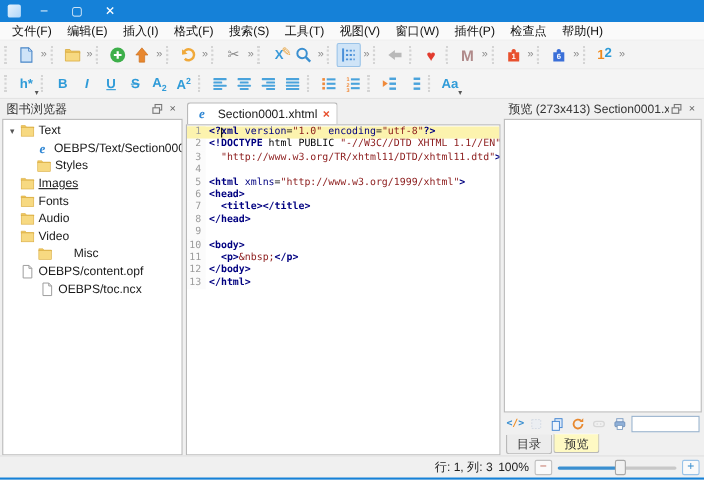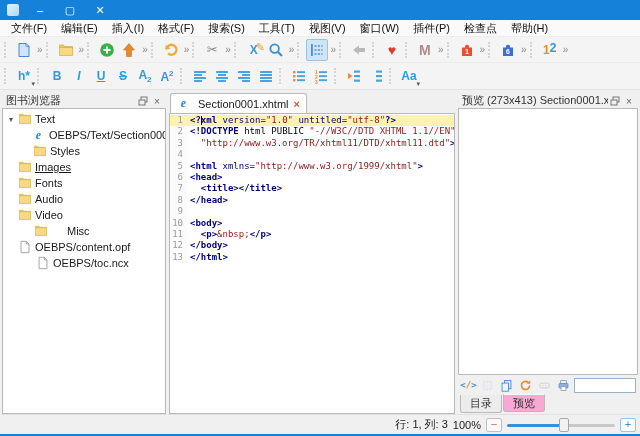--- a/index.html
+++ b/index.html
@@ -30,21 +30,21 @@
     border-radius:2px; flex:0 0 auto; position:relative; }
   .tbtn svg { width:16px; height:16px; }
   .tbtn.toggled { background:#cfe4f7; border:1px solid #9ac3e8; }
   .ovf { color:#8a8a8a; font-size:10px; padding:0 2px; flex:0 0 auto; letter-spacing:-1px; }
   .blue-glyph { color:#2f9bd8; font-weight:bold; font-size:12px; }
   .caret-glyph { position:absolute; right:0px; bottom:-1px; font-size:7px; color:#555; }
   sub,sup { font-size:8px; }
   
   .main { flex:1 1 auto; display:flex; background:#f0f0f0; padding:2px 2px 0 2px; min-height:0; }
   .dock { display:flex; flex-direction:column; min-height:0; }
-  .dock-header { height:16px; display:flex; align-items:flex-end; padding:0 2px 0 4px; flex:0 0 auto; }
+  .dock-header { height:16px; display:flex; align-items:flex-start; padding:0 2px 0 4px; flex:0 0 auto; }
   .dock-title { font-size:11px; color:#333; flex:1; white-space:nowrap; overflow:hidden; }
   .dock-btn { width:14px; height:14px; display:flex; align-items:center; justify-content:center; color:#666; font-size:10px; }
   .panel { flex:1; background:#fff; border:1px solid #b9b9b9; min-height:0; }
   
   .left-dock { width:164px; flex:0 0 auto; }
   .tree { padding-top:2px; overflow:hidden; font-size:11px; }
   .tree-row { height:16px; display:flex; align-items:center; white-space:nowrap; }
   .twisty { width:12px; text-align:center; font-size:8px; color:#555; flex:0 0 auto; }
   .t-icon { width:15px; height:14px; flex:0 0 auto; margin-right:3px; display:flex; align-items:center; justify-content:center; }
   .t-icon svg { width:14px; height:14px; }
@@ -70,21 +70,21 @@
   
   .right-dock { width:180px; flex:0 0 auto; }
   .preview-body { flex:1; background:#fff; border:1px solid #b9b9b9; min-height:0; }
   .pv-toolbar { height:20px; display:flex; align-items:center; gap:2px; padding:0 2px; flex:0 0 auto; }
   .pv-btn { width:17px; height:17px; display:flex; align-items:center; justify-content:center; border-radius:2px; }
   .pv-btn svg { width:13px; height:13px; }
   .pv-input { flex:1; height:15px; border:1px solid #98b2cc; background:#fff; font-size:10px; padding:0 2px; min-width:40px; }
   .bottom-tabs { height:19px; display:flex; align-items:flex-start; padding-left:2px; flex:0 0 auto; }
   .btab { height:18px; padding:0 9px; display:flex; align-items:center; font-size:11px;
     border:1px solid #b9b9b9; border-top:none; background:#ececec; color:#333; border-radius:0 0 3px 3px; margin-right:1px; }
-  .btab.active { background:#f9a8d4; border-top:1px solid #fff; margin-top:-1px; }
+  .btab.active { background:#fef9c3; border-top:1px solid #fff; margin-top:-1px; }
   
   .statusbar { height:20px; background:#f0f0f0; border-top:1px solid #e0e0e0; display:flex;
     align-items:center; justify-content:flex-end; padding:0 4px; gap:5px; flex:0 0 auto; font-size:11px; color:#222; }
   .zoom-btn { width:16px; height:14px; border:1px solid #c0c0c0; background:#fafafa; border-radius:2px;
     display:flex; align-items:center; justify-content:center; font-size:11px; line-height:1; }
   .zoom-minus { color:#c06a5a; }
   .zoom-plus { color:#3a8fd0; border-color:#9ac3e8; }
   .slider { width:108px; height:14px; position:relative; }
   .slider .track-l { position:absolute; left:0; top:6px; width:58px; height:3px; background:#3a8fd0; border-radius:2px; }
   .slider .track-r { position:absolute; left:58px; top:6px; right:0; height:3px; background:#c8c8c8; border-radius:2px; }
@@ -461,21 +461,21 @@
         <span class="t-icon">
             <span class="ie-e">e</span>
           </span>
         <span>Section0001.xhtml</span>
         <span class="tab-close">×</span>
       </div>
     </div>
     <div class="editor" id="editor">
         <div class="code-line current">
           <span class="ln">1</span>
-          <span class="code"><span class="c-tag">&lt;?xml</span> <span class="c-attr">version</span>=<span class="c-str">"1.0"</span> <span class="c-attr">untitled</span>=<span class="c-str">"utf-8"</span><span class="c-tag">?&gt;</span></span>
+          <span class="code"><span class="c-tag">&lt;?xml</span> <span class="c-attr">version</span>=<span class="c-str">"1.0"</span> <span class="c-attr">encoding</span>=<span class="c-str">"utf-8"</span><span class="c-tag">?&gt;</span></span>
           <span class="cursor-caret"></span>
         </div>
         <div class="code-line">
           <span class="ln">2</span>
           <span class="code"><span class="c-tag">&lt;!DOCTYPE</span> html PUBLIC <span class="c-str">"-//W3C//DTD XHTML 1.1//EN"</span></span>
         </div>
         <div class="code-line">
           <span class="ln">3</span>
           <span class="code">  <span class="c-str">"http://www.w3.org/TR/xhtml11/DTD/xhtml11.dtd"</span><span class="c-tag">&gt;</span></span>
         </div>

